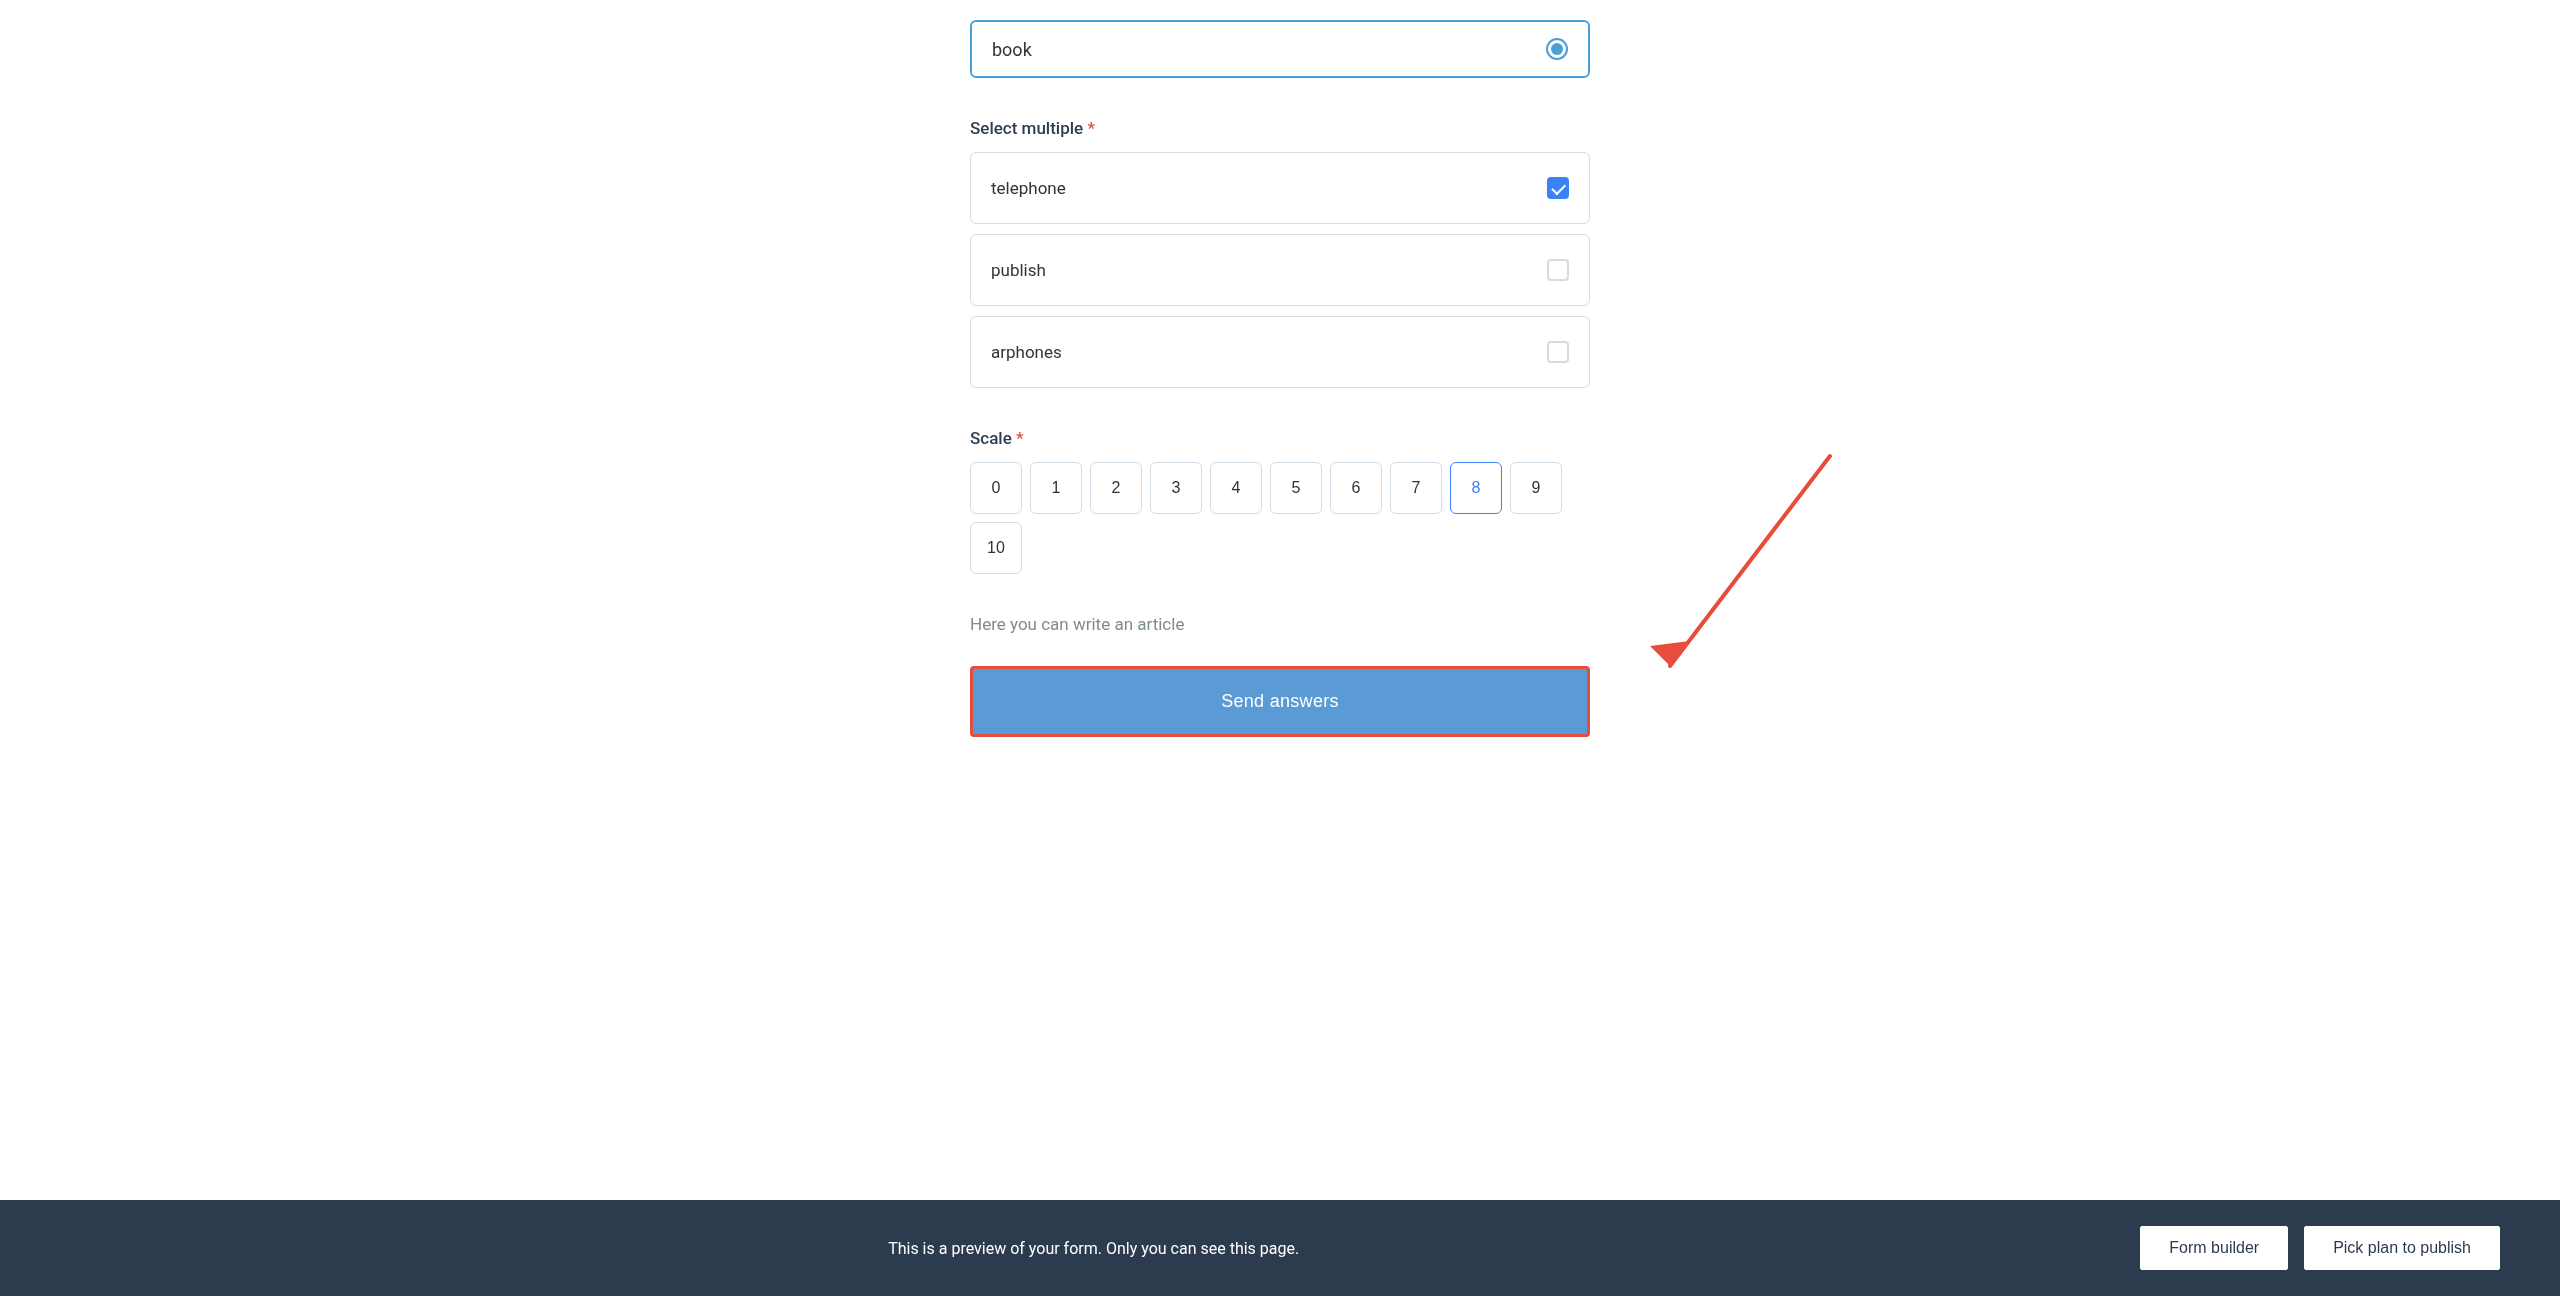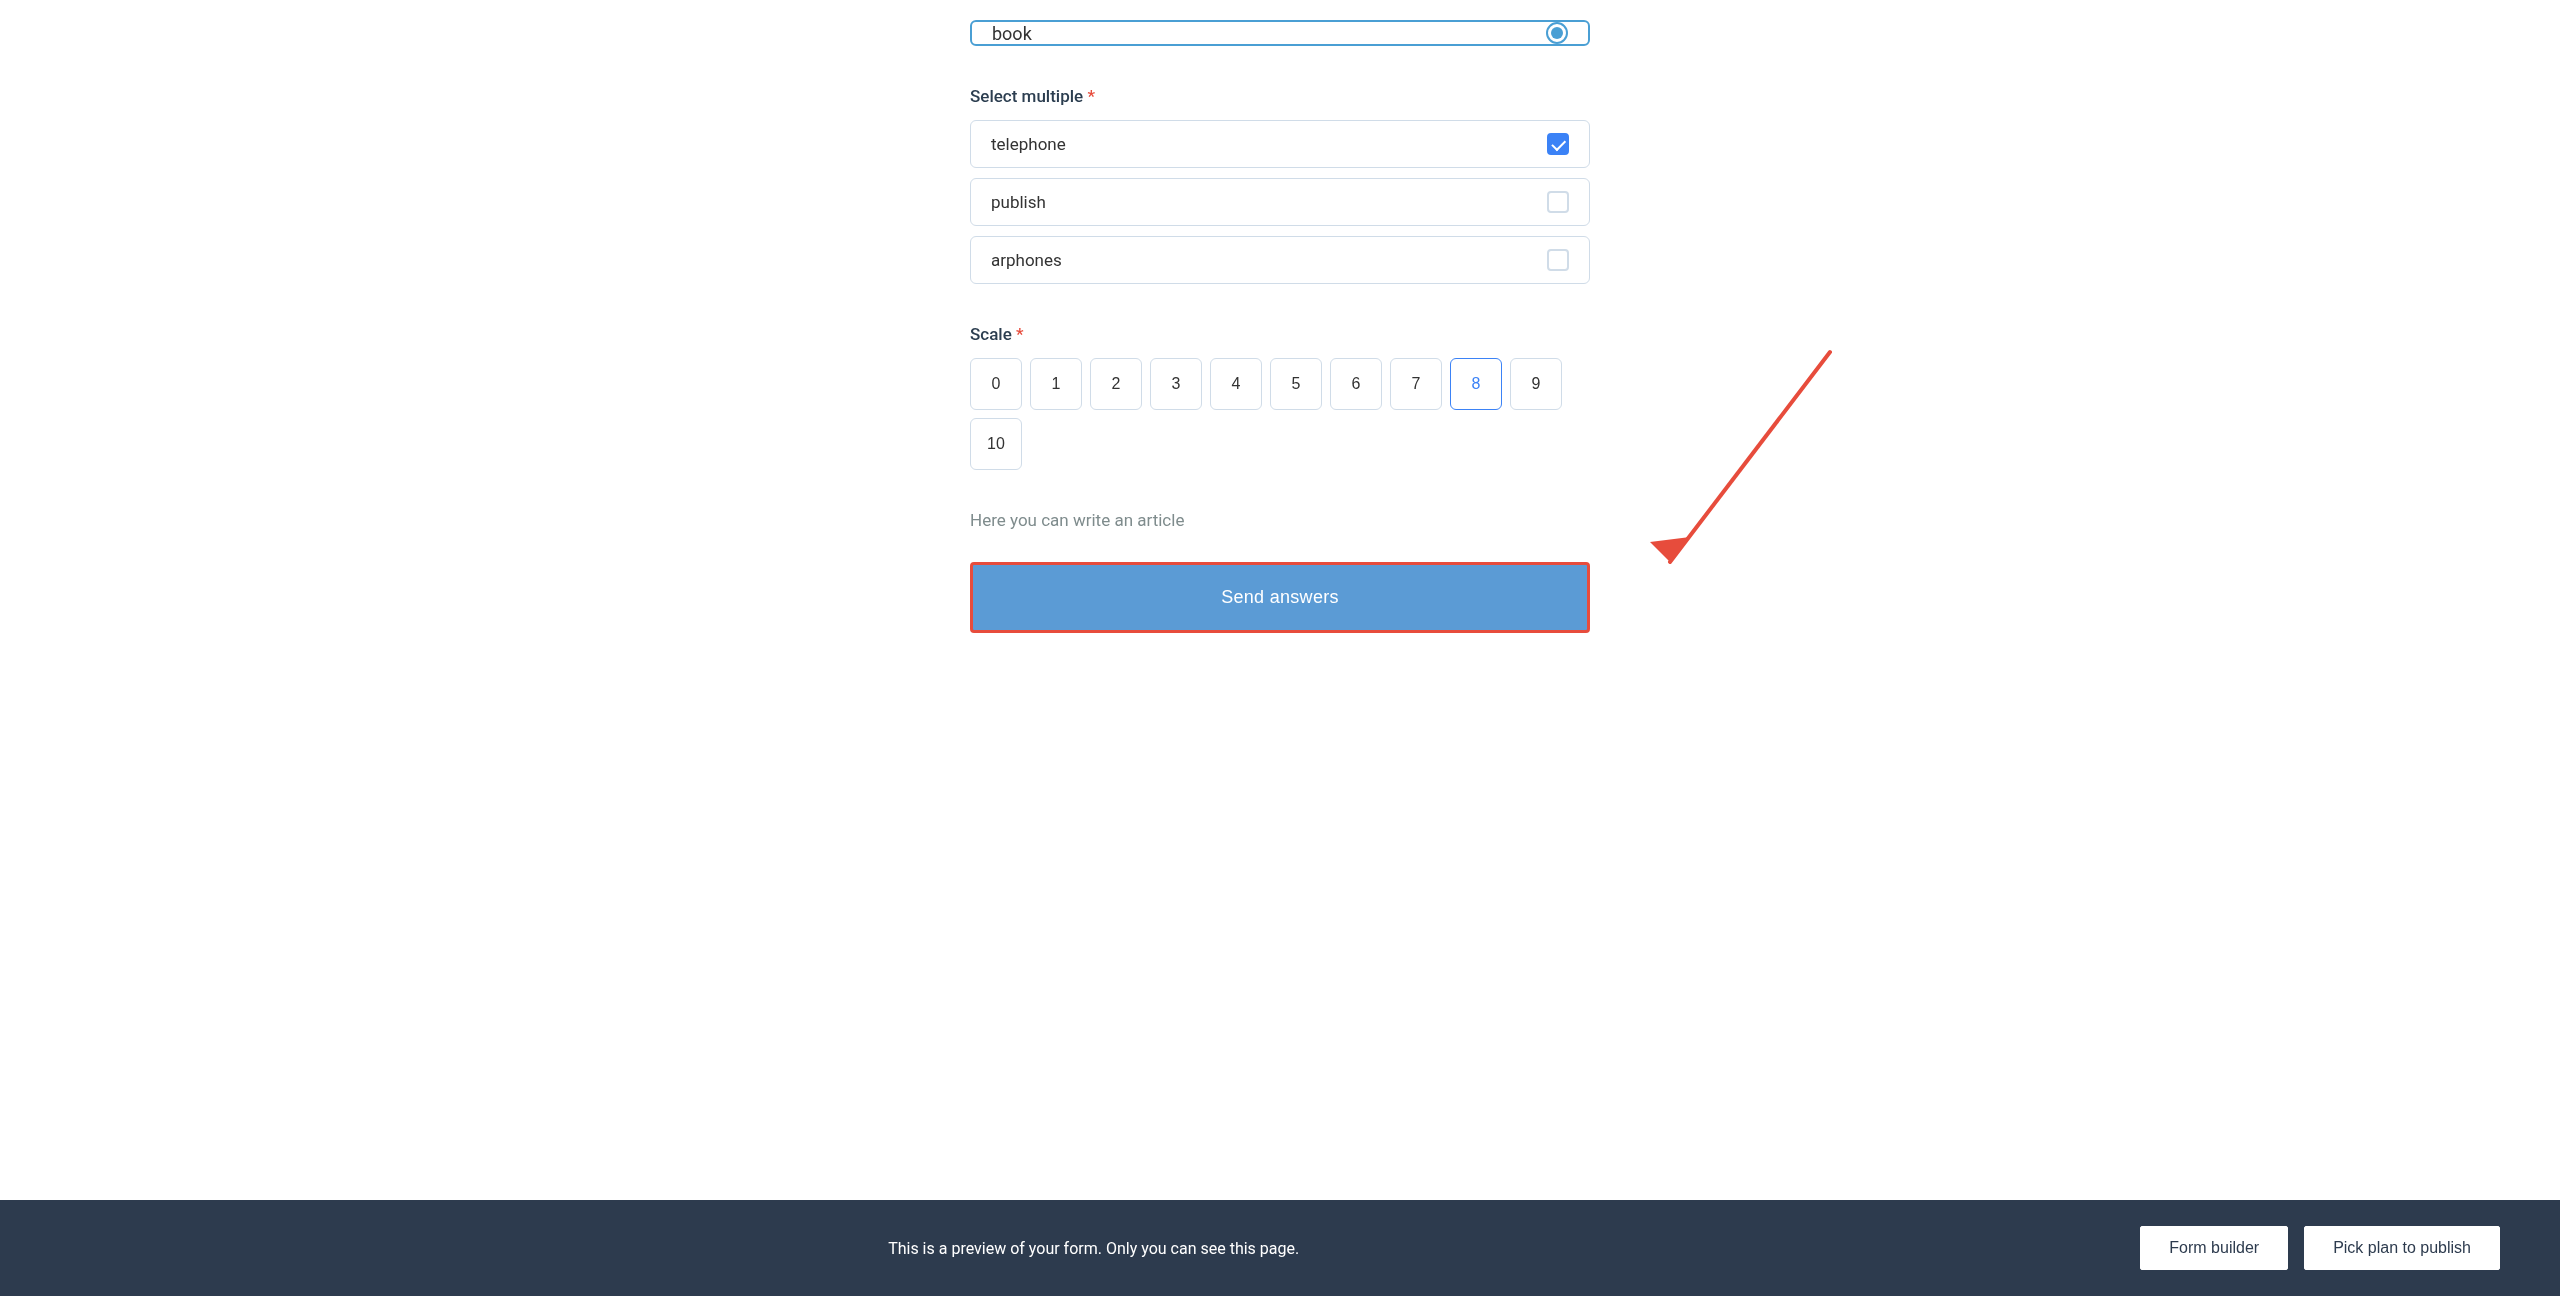--- a/index.html
+++ b/index.html
@@ -36,21 +36,21 @@
 
     
     .book-input-wrapper {
       margin-bottom: 40px;
     }
 
     .book-input {
       width: 100%;
       border: 2px solid #4a9fd4;
       border-radius: 6px;
-      padding: 0 20px;
+      padding: 16px 20px;
       font-size: 18px;
       color: #333;
       outline: none;
       display: flex;
       align-items: center;
       justify-content: space-between;
       background: #fff;
     }
 
     .book-input-text {
@@ -89,21 +89,21 @@
     }
 
     .select-multiple-section {
       margin-bottom: 40px;
     }
 
     .checkbox-option {
       width: 100%;
       border: 1.5px solid #d0dce8;
       border-radius: 6px;
-      padding: 12px 20px;
+      padding: 24px 20px;
       font-size: 17px;
       color: #333;
       display: flex;
       align-items: center;
       justify-content: space-between;
       margin-bottom: 10px;
       background: #fff;
       cursor: pointer;
     }
 

